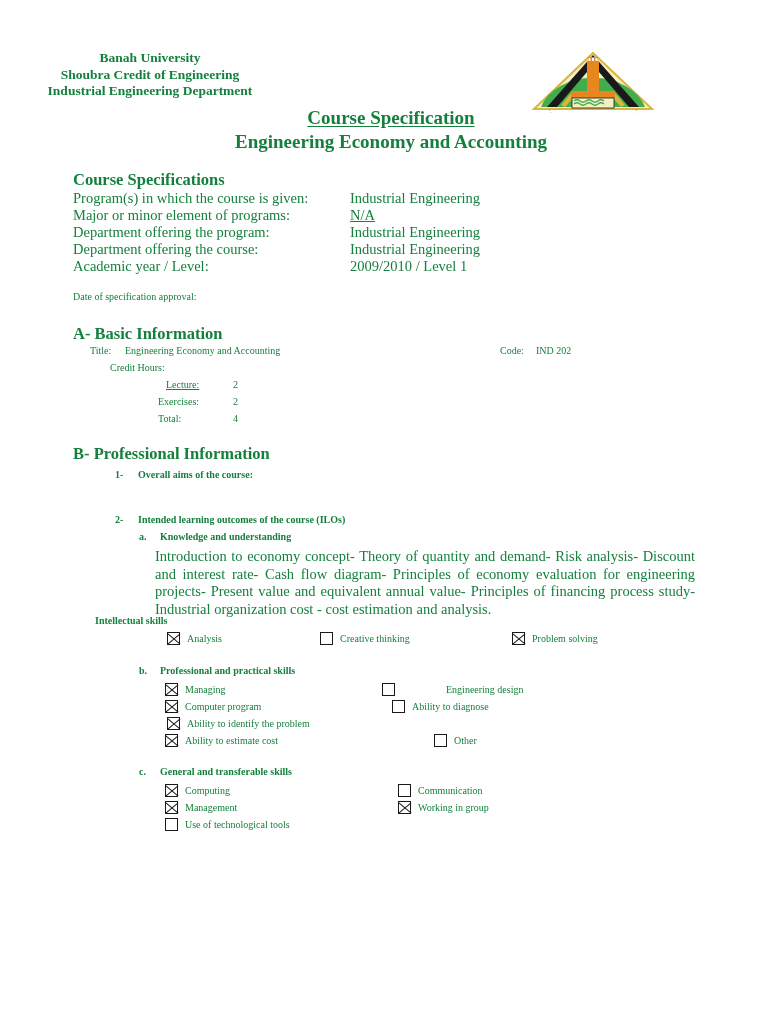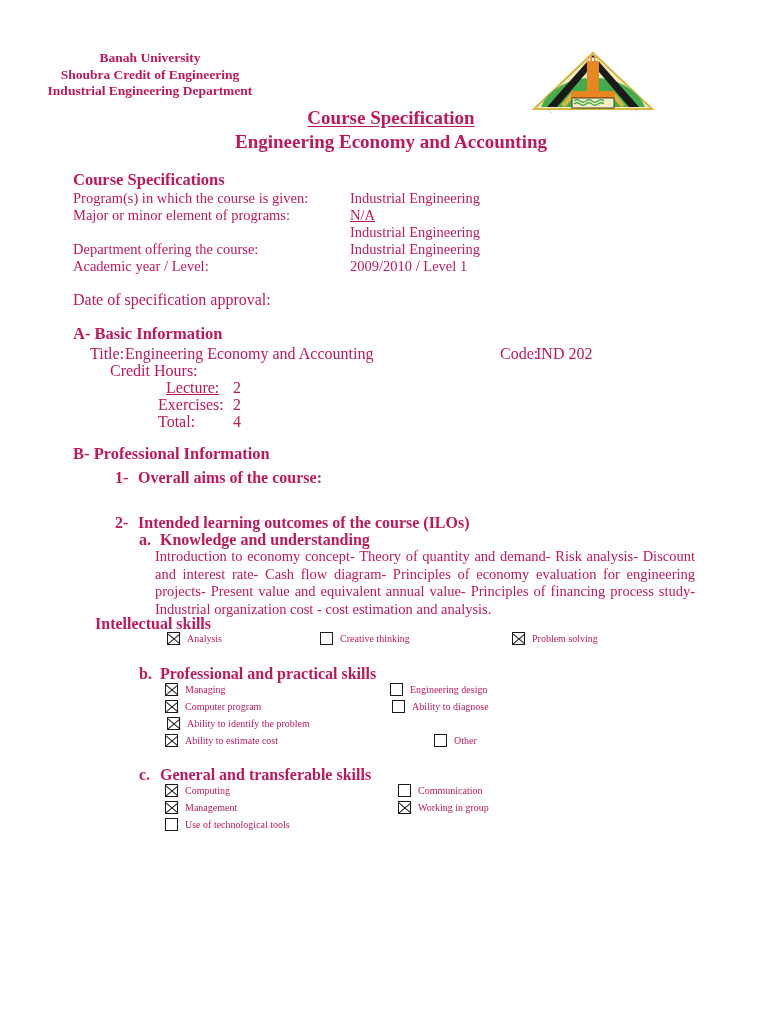--- a/index.html
+++ b/index.html
@@ -6,21 +6,21 @@
     margin: 0;
     padding: 0;
     background: #ffffff;
   }
   .page {
     position: relative;
     width: 768px;
     height: 1024px;
     background: #ffffff;
     font-family: "Liberation Serif", "DejaVu Serif", serif;
-    color: #be185d;
+    color: #15803d;
     overflow: hidden;
   }
 
   
   .header-block {
     position: absolute;
     left: 0;
     top: 50px;
     width: 300px;
     text-align: center;
@@ -64,21 +64,21 @@
 
   
   .sec-head {
     position: absolute;
     font-size: 16.5px;
     font-weight: bold;
     white-space: nowrap;
   }
   .body-line {
     position: absolute;
-    font-size: 16px;
+    font-size: 10px;
     white-space: nowrap;
   }
   .b { font-weight: bold; }
 
   .kv-label { position: absolute; left: 73px; font-size: 14.5px; white-space: nowrap; }
   .kv-value { position: absolute; left: 350px; font-size: 14.5px; white-space: nowrap; }
 
   .para {
     position: absolute;
     font-size: 14.5px;
@@ -155,20 +155,21 @@
   <div class="doc-subtitle">Engineering Economy and Accounting</div>
 
   <div class="sec-head" style="left:73px; top:170px;">Course Specifications</div>
 
   <div class="kv-label" style="top:190px;">Program(s) in which the course is given:</div>
   <div class="kv-value" style="top:190px;">Industrial Engineering</div>
 
   <div class="kv-label" style="top:207px;">Major or minor element of programs:</div>
   <div class="kv-value" style="top:207px;text-decoration:underline;">N/A</div>
 
+  <div class="kv-label" style="top:224px;">Department offering the program:</div>
   <div class="kv-value" style="top:224px;">Industrial Engineering</div>
 
   <div class="kv-label" style="top:241px;">Department offering the course:</div>
   <div class="kv-value" style="top:241px;">Industrial Engineering</div>
 
   <div class="kv-label" style="top:258px;">Academic year / Level:</div>
   <div class="kv-value" style="top:258px;">2009/2010 / Level 1</div>
 
   <div class="body-line" style="left:73px; top:291px;">Date of specification approval:</div>
 
@@ -230,21 +231,21 @@
   </div>
   <div class="cb-row" style="left:167px; top:717px;">
     <span class="cb checked"></span>
     <span>Ability to identify the problem</span>
   </div>
   <div class="cb-row" style="left:165px; top:734px;">
     <span class="cb checked"></span>
     <span>Ability to estimate cost</span>
   </div>
 
-  <div class="cb-row" style="left:390px; top:683px;">
+  <div class="cb-row" style="left:382px; top:683px;gap:44px;">
     <span class="cb"></span>
     <span>Engineering design</span>
   </div>
   <div class="cb-row" style="left:392px; top:700px;">
     <span class="cb"></span>
     <span>Ability to diagnose</span>
   </div>
   <div class="cb-row" style="left:398px; top:734px;padding-left:36px;">
     <span class="cb"></span>
     <span>Other</span>

